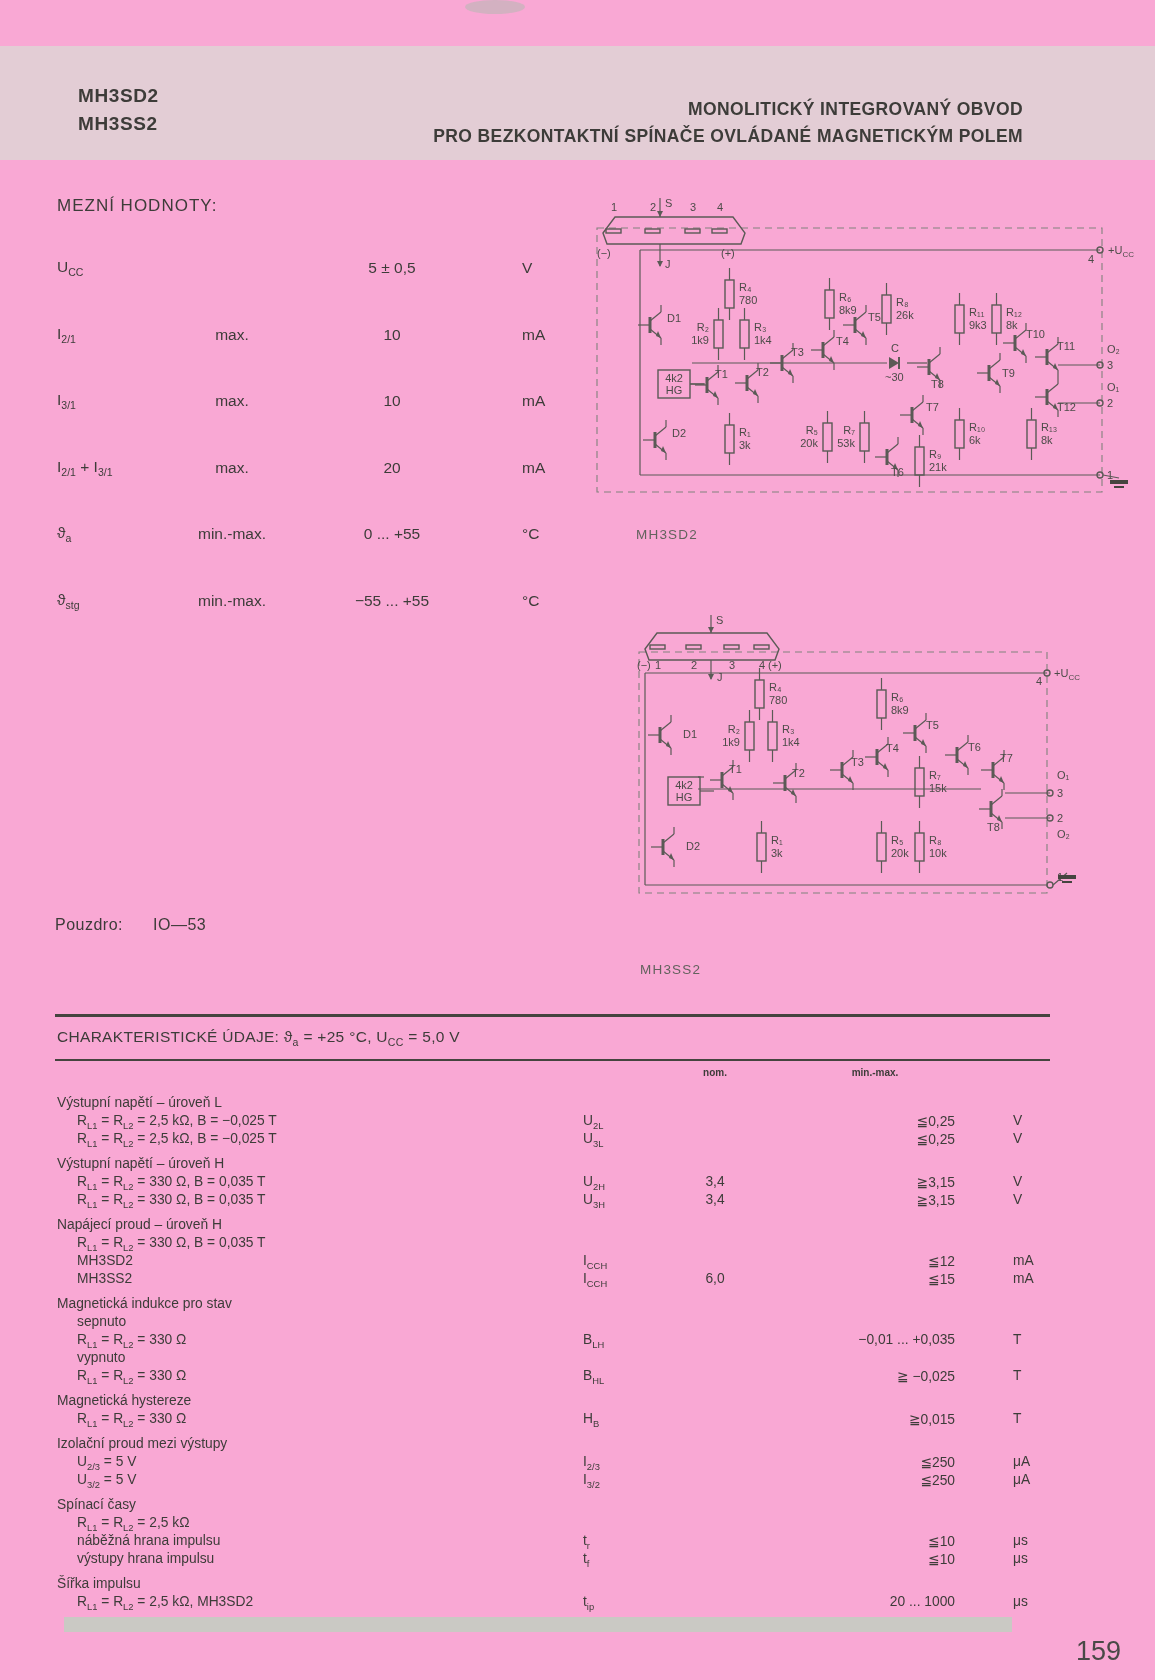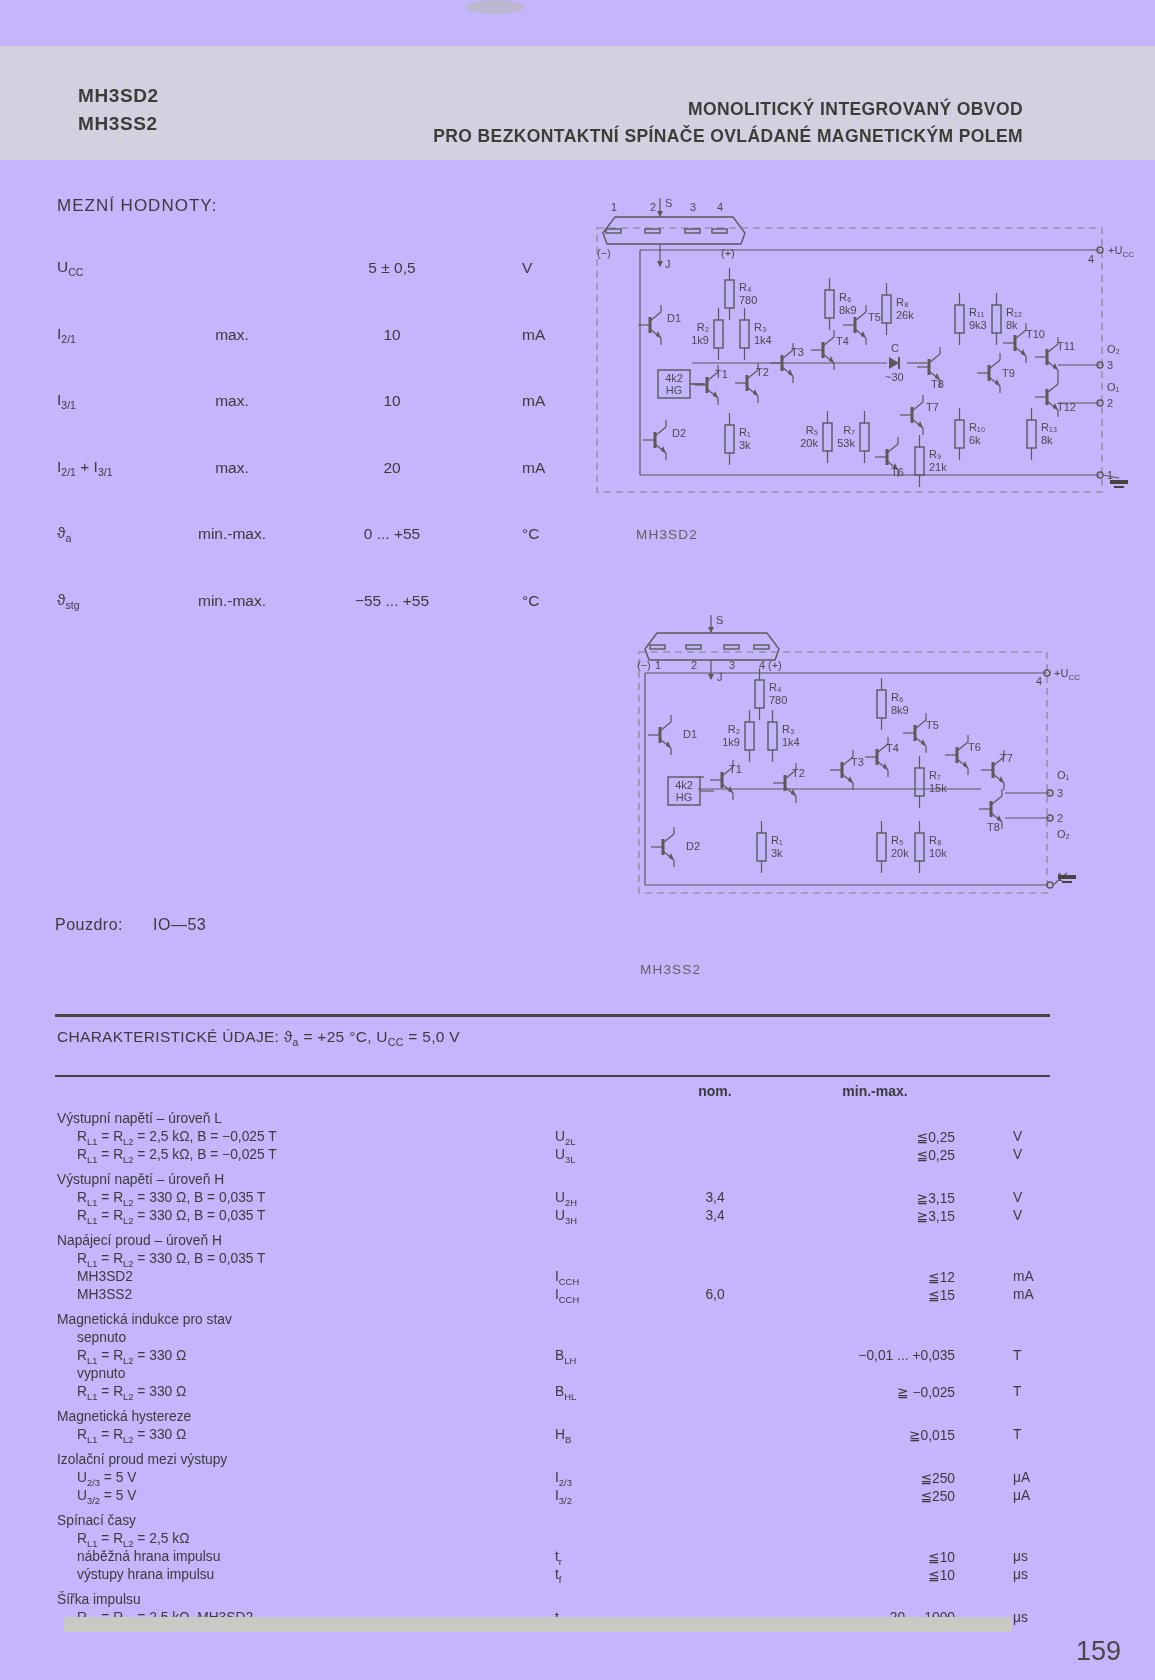--- a/index.html
+++ b/index.html
@@ -1,16 +1,16 @@
 <!DOCTYPE html>
 <html><head>
 <meta charset="utf-8">
 <style>
   html,body{margin:0;padding:0;background:#9a9a97;}
-  .page{position:relative;width:1155px;height:1680px;background:#c4b5fd;
+  .page{position:relative;width:1155px;height:1680px;background:#f9a8d4;
         font-family:"Liberation Sans",sans-serif;color:#3d3c39;overflow:hidden;}
   .band-top{position:absolute;left:0;top:46px;width:1155px;height:114px;
         background:#dbdad5;opacity:.75;}
   .smudge{position:absolute;left:465px;top:0;width:60px;height:14px;background:#b9b8b4;border-radius:50%;opacity:.6;}
   .brand{position:absolute;left:78px;top:82px;font-size:19px;font-weight:bold;
         letter-spacing:.6px;line-height:28px;}
   .doctitle{position:absolute;right:132px;top:96px;text-align:right;font-size:17.5px;
         font-weight:bold;letter-spacing:.4px;line-height:27px;}
   .limits{position:absolute;left:57px;top:196px;width:565px;}
   .ltitle{font-size:17px;letter-spacing:1px;margin-bottom:16px;}
@@ -24,30 +24,30 @@
   svg text{font-family:"Liberation Sans",sans-serif;font-size:11px;fill:#4c4b48;}
   .wire{stroke:#5b5a56;stroke-width:1.2;fill:none;}
   .comp{stroke:#5b5a56;stroke-width:1.4;fill:none;}
   .dash{stroke:#82817c;stroke-width:1.1;fill:none;stroke-dasharray:7 5;}
   .caption{position:absolute;font-size:13.5px;color:#63625e;letter-spacing:1.2px;}
   .pouzdro{position:absolute;left:55px;top:916px;font-size:16px;letter-spacing:.5px;}
   .pouzdro .pv{margin-left:30px;}
   .chartable{position:absolute;left:55px;top:1014px;width:995px;}
   .rule1{height:3px;background:#45443f;}
   .rule2{height:2px;background:#45443f;}
-  .ctitle{padding:11px 0 27px 2px;font-size:15.5px;letter-spacing:.3px;}
-  .chead{position:relative;height:24px;font-weight:bold;font-size:14px;}
+  .ctitle{padding:11px 0 11px 2px;font-size:15.5px;letter-spacing:.3px;}
+  .chead{position:relative;height:24px;font-weight:bold;font-size:10px;}
   .chead .nom{position:absolute;left:620px;width:80px;text-align:center;top:6px;}
   .chead .mm{position:absolute;left:740px;width:160px;text-align:center;top:6px;}
   #char-rows{margin-top:10px;}
   .crow{position:relative;height:18px;font-size:13.8px;}
   .crow.gap{margin-top:7px;}
   .crow .t0{position:absolute;left:2px;}
   .crow .t1{position:absolute;left:22px;}
-  .csym{position:absolute;left:500px;}
+  .csym{position:absolute;left:528px;}
   .cnom{position:absolute;left:620px;width:80px;text-align:center;}
   .crange{position:absolute;left:740px;width:160px;text-align:right;}
   .cunit{position:absolute;left:958px;}
   .band-bottom{position:absolute;left:64px;top:1617px;width:948px;height:15px;background:#cac9c4;}
   .pagenum{position:absolute;left:1076px;top:1636px;font-size:27px;color:#4a4947;}
 </style>
 </head>
 <body>
 
 <div class="page">

